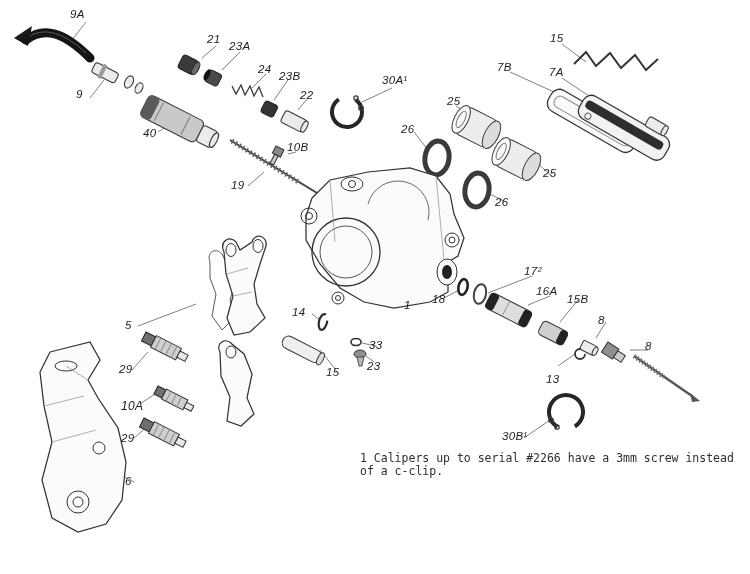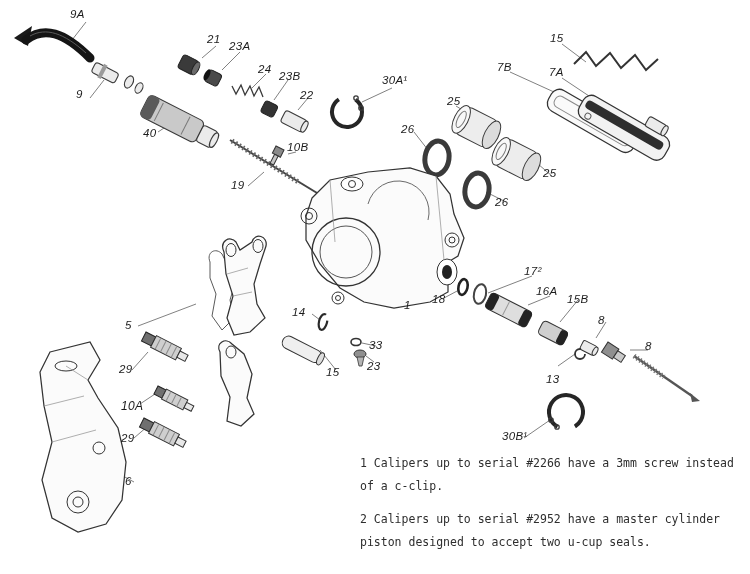--- a/index.html
+++ b/index.html
@@ -5,21 +5,21 @@
   html,body{margin:0;padding:0;background:#fff;}
   body{width:750px;height:574px;position:relative;overflow:hidden;
        font-family:"Liberation Sans",sans-serif;}
   .stage{position:absolute;left:0;top:0;width:750px;height:574px;}
   svg{position:absolute;left:0;top:0;}
   .lbl{position:absolute;font-style:italic;font-size:11.5px;color:#1c1c1c;
        letter-spacing:.3px;white-space:nowrap;}
   .lbl.sm{font-size:12px;}
   .foot{position:absolute;left:360px;top:452px;width:382px;
         font-family:"DejaVu Sans Mono",monospace;font-size:11.5px;
-        line-height:23px;color:#2e2e2e;}
+        line-height:13px;color:#2e2e2e;}
   .foot p{margin:0 0 10px 0;}
   
   .s{stroke:#3a3a3a;stroke-width:1.3;fill:none;}
   .f{fill:#fbfbfb;stroke:#333;stroke-width:1.25;}
   .g{fill:#c9c9c9;stroke:#3a3a3a;stroke-width:1.1;}
   .lt{fill:#ebebeb;stroke:#3a3a3a;stroke-width:1.1;}
   .ld{stroke:#6a6a6a;stroke-width:.85;fill:none;}
 </style>
 </head>
 <body>
@@ -264,16 +264,15 @@
 <div class="lbl" style="left:524px;top:265px">17²</div>
 <div class="lbl" style="left:536px;top:285px">16A</div>
 <div class="lbl" style="left:567px;top:293px">15B</div>
 <div class="lbl" style="left:598px;top:314px">8</div>
 <div class="lbl" style="left:546px;top:373px">13</div>
 <div class="lbl" style="left:645px;top:340px">8</div>
 <div class="lbl" style="left:502px;top:430px">30B¹</div>
 
 <div class="foot">
   <p>1 Calipers up to serial #2266 have a 3mm screw instead of a c-clip.</p>
-  <p>2 Calipers up to serial #2952 have a master cylinder piston designed to accept two u-cup seals.</p>
 </div>
 
 </div>
 
 </body></html>

